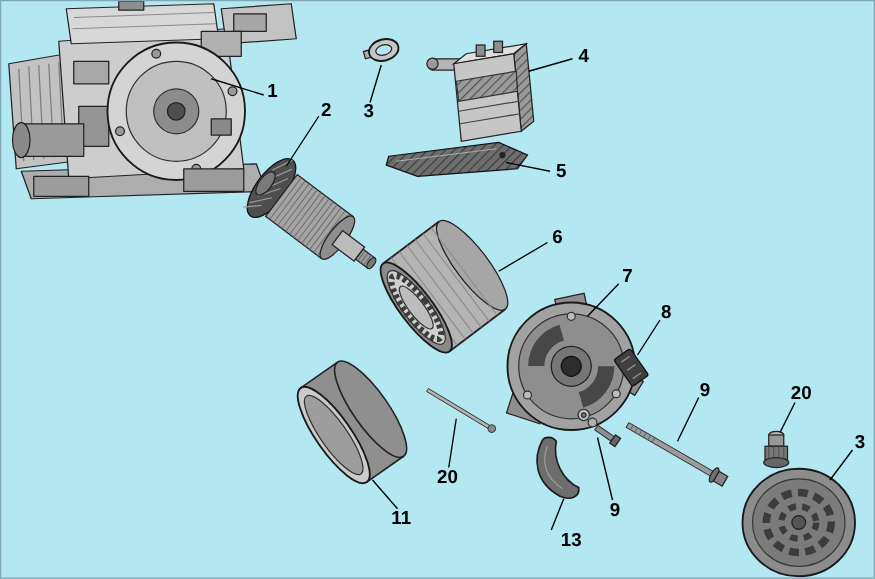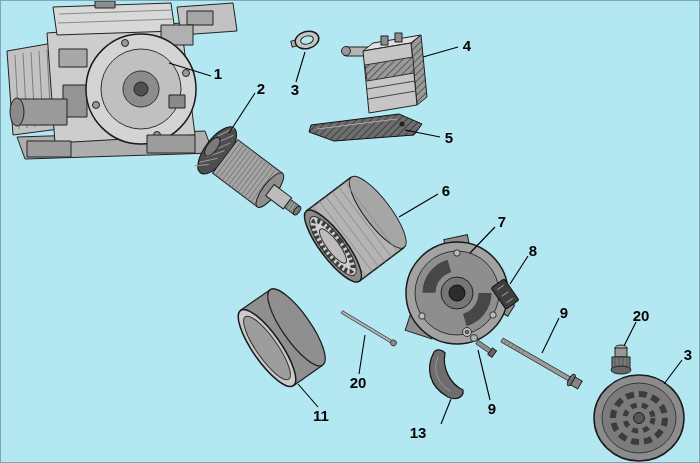--- a/index.html
+++ b/index.html
@@ -214,18 +214,18 @@
     <span class="callout" style="left:294px;top:88px">3</span>
     <span class="callout" style="left:466px;top:44px">4</span>
     <span class="callout" style="left:448px;top:136px">5</span>
     <span class="callout" style="left:445px;top:189px">6</span>
     <span class="callout" style="left:501px;top:220px">7</span>
     <span class="callout" style="left:532px;top:249px">8</span>
     <span class="callout" style="left:563px;top:311px">9</span>
     <span class="callout" style="left:640px;top:314px">20</span>
     <span class="callout" style="left:687px;top:353px">3</span>
     <span class="callout" style="left:491px;top:407px">9</span>
-    <span class="callout" style="left:417px;top:431px">13</span>
+    <span class="callout" style="left:456px;top:431px">13</span>
     <span class="callout" style="left:357px;top:381px">20</span>
     <span class="callout" style="left:320px;top:414px">11</span>
   </div>
 
 </div>
 
 </body></html>

